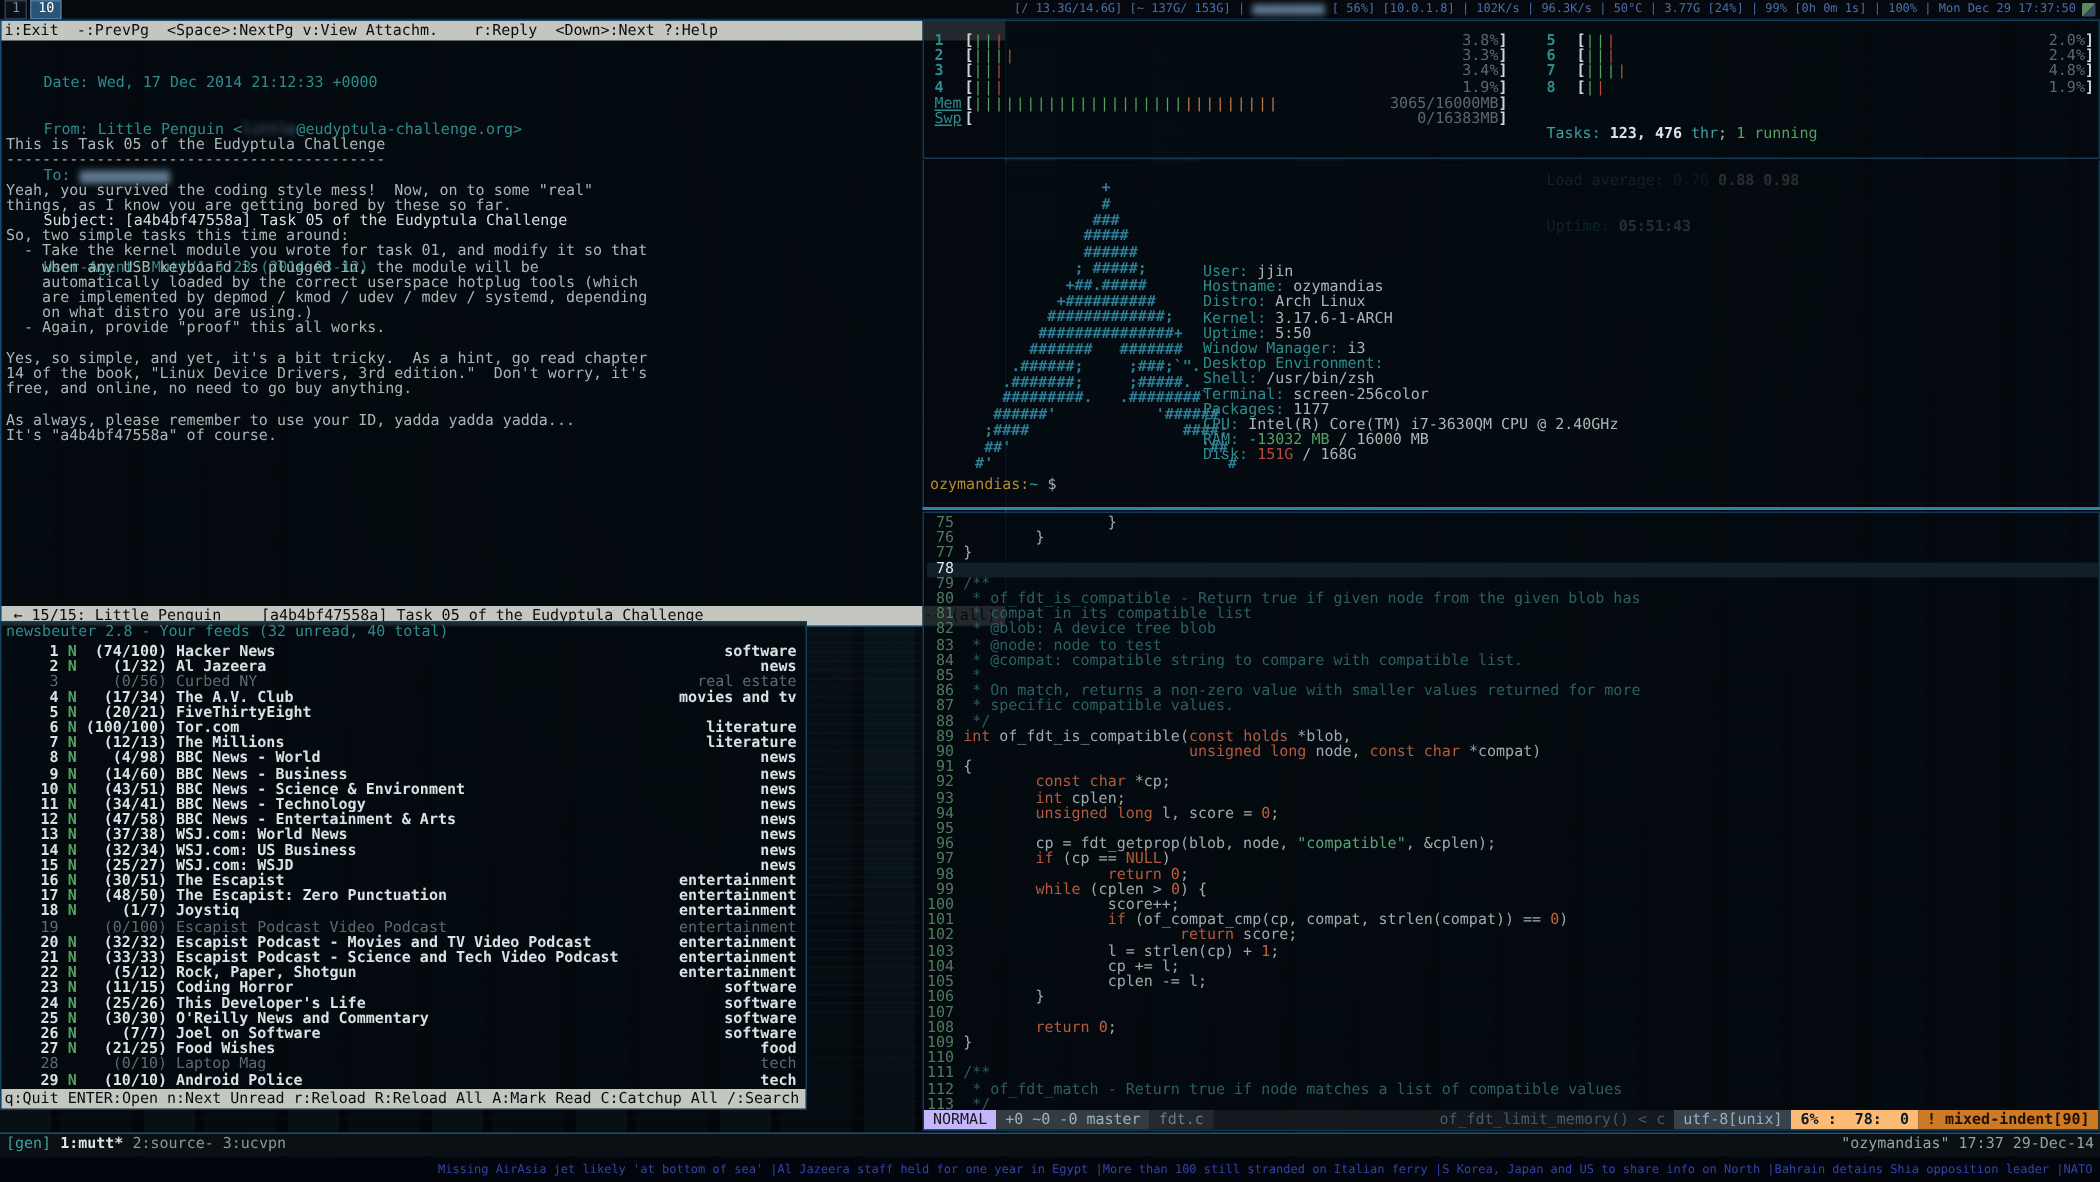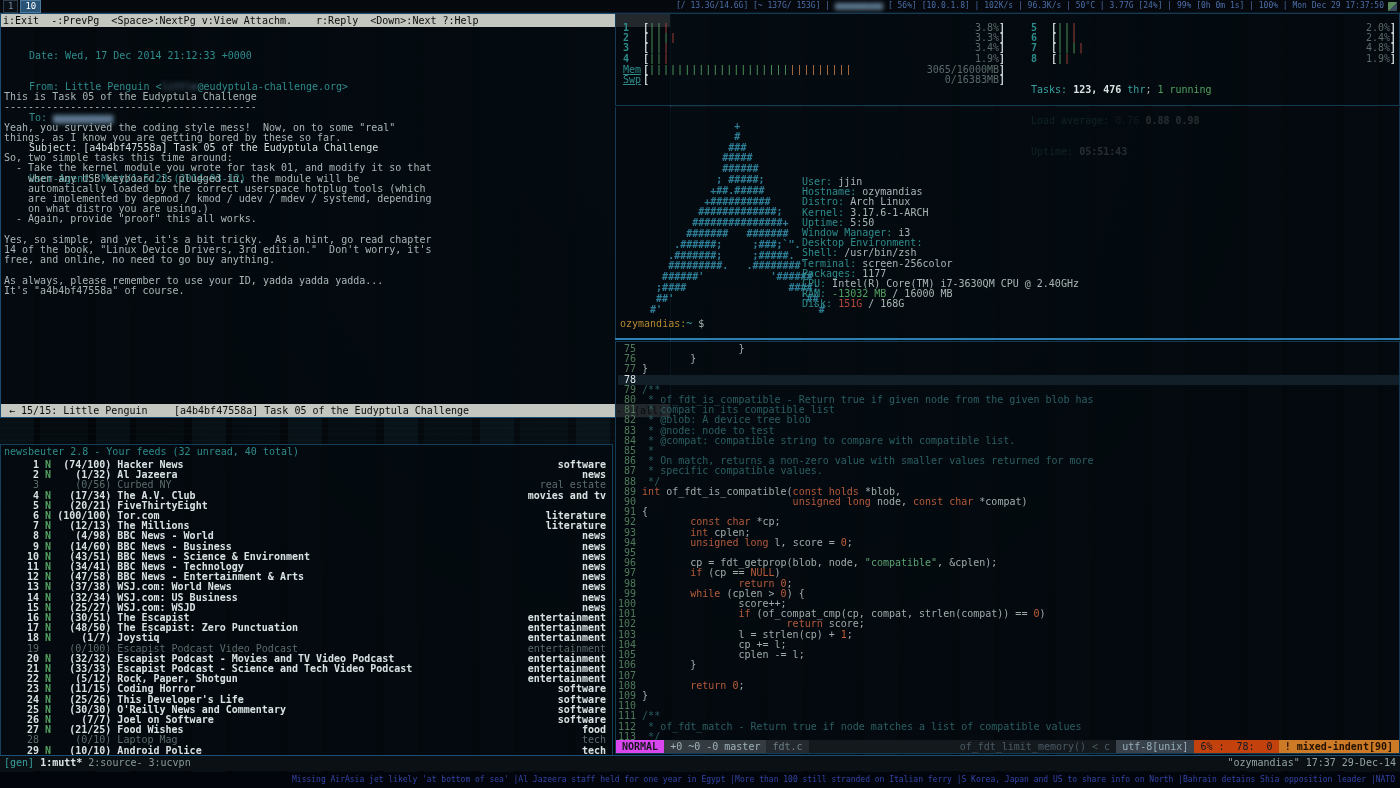--- a/index.html
+++ b/index.html
@@ -32,21 +32,21 @@
   #mutt-menu{top:0;}
   .hdrs{position:absolute;top:17px;left:3px;white-space:pre;}
   .hdr{line-height:10.2px;color:#2e8c8c;padding-left:25px;}
   .hdr.subj{color:#d5dede;}
   .mbody{position:absolute;top:78px;left:3px;color:#aab6b6;}
   #mutt-status{bottom:0;display:flex;padding-right:6px;gap:13px;}
   .msl{width:158px;white-space:pre;}
   .msm{flex:1;white-space:pre;}
   .msr{white-space:pre;}
   
-  #news{left:0;top:444px;width:613px;height:326px;border:1px solid #15405c;}
+  #news{left:0;top:414px;width:538px;height:326px;border:1px solid #15405c;}
   .ntitle{position:absolute;top:2px;left:3px;color:#2e8c8c;white-space:pre;}
   #feed-rows{position:absolute;top:15px;left:0;right:0;}
   .feed{display:flex;padding:0 6px 0 20px;line-height:10.2px;}
   .feed span{white-space:pre;}
   .feed .fnum,.feed .fcount,.feed .ftitle,.feed .ftag{color:#5c6c6c;}
   .feed.un .fnum,.feed.un .fcount,.feed.un .ftitle,.feed.un .ftag{color:#d8e2e2;font-weight:bold;}
   .fflag{color:#53a060;font-weight:bold;}
   .ftag{margin-left:auto;}
   #news-help{bottom:0;margin-top:25px;}
   
@@ -73,26 +73,26 @@
   
   #vim{left:615px;top:341px;width:785px;height:413px;border:1px solid #123a52;}
   #code{position:absolute;top:2px;left:2px;right:0;}
   .cl{display:flex;line-height:10.2px;}
   .cl.cur{background:#121f29;}
   .cl.cur .ln{color:#dde6e6;}
   .ln{color:#4f7a5a;white-space:pre;}
   .ct{white-space:pre;color:#9fabab;flex:1;}
   .sl{position:absolute;bottom:0;left:0;right:0;height:13px;background:#14191d;display:flex;line-height:13px;white-space:pre;overflow:hidden;}
   .sl span{padding:0 6px;}
-  .sl-mode{background:#d946ef;color:#15191c;font-weight:bold;}
+  .sl-mode{background:#c4b5fd;color:#15191c;font-weight:normal;}
   .sl-git{background:#343c42;color:#9fb0b8;}
   .sl-file{background:#23292e;color:#6d7d85;}
   .sl-func{margin-left:auto;color:#4a5a64;}
   .sl-enc{background:#39424a;color:#97aebc;}
-  .sl-pos{background:#c2410c;color:#0e1a24;font-weight:normal;}
+  .sl-pos{background:#fdba74;color:#0e1a24;font-weight:bold;}
   .sl-warn{background:#cc7a26;color:#221100;font-weight:bold;}
   
   #tmuxbar{position:absolute;left:0;top:755px;width:1400px;height:16px;background:#0a1014;
     border-top:1px solid #1c5078;display:flex;align-items:center;padding:0 4px;box-sizing:border-box;white-space:pre;}
   #tmux-right{margin-left:auto;color:#93a3a3;white-space:pre;}
   #ticker{position:absolute;left:0;top:772px;width:1400px;height:16px;background:#03050c;color:#3245a5;
     font-size:8px;line-height:16px;white-space:pre;overflow:hidden;padding-left:292px;box-sizing:border-box;}
 </style>
 </head>
 <body>

